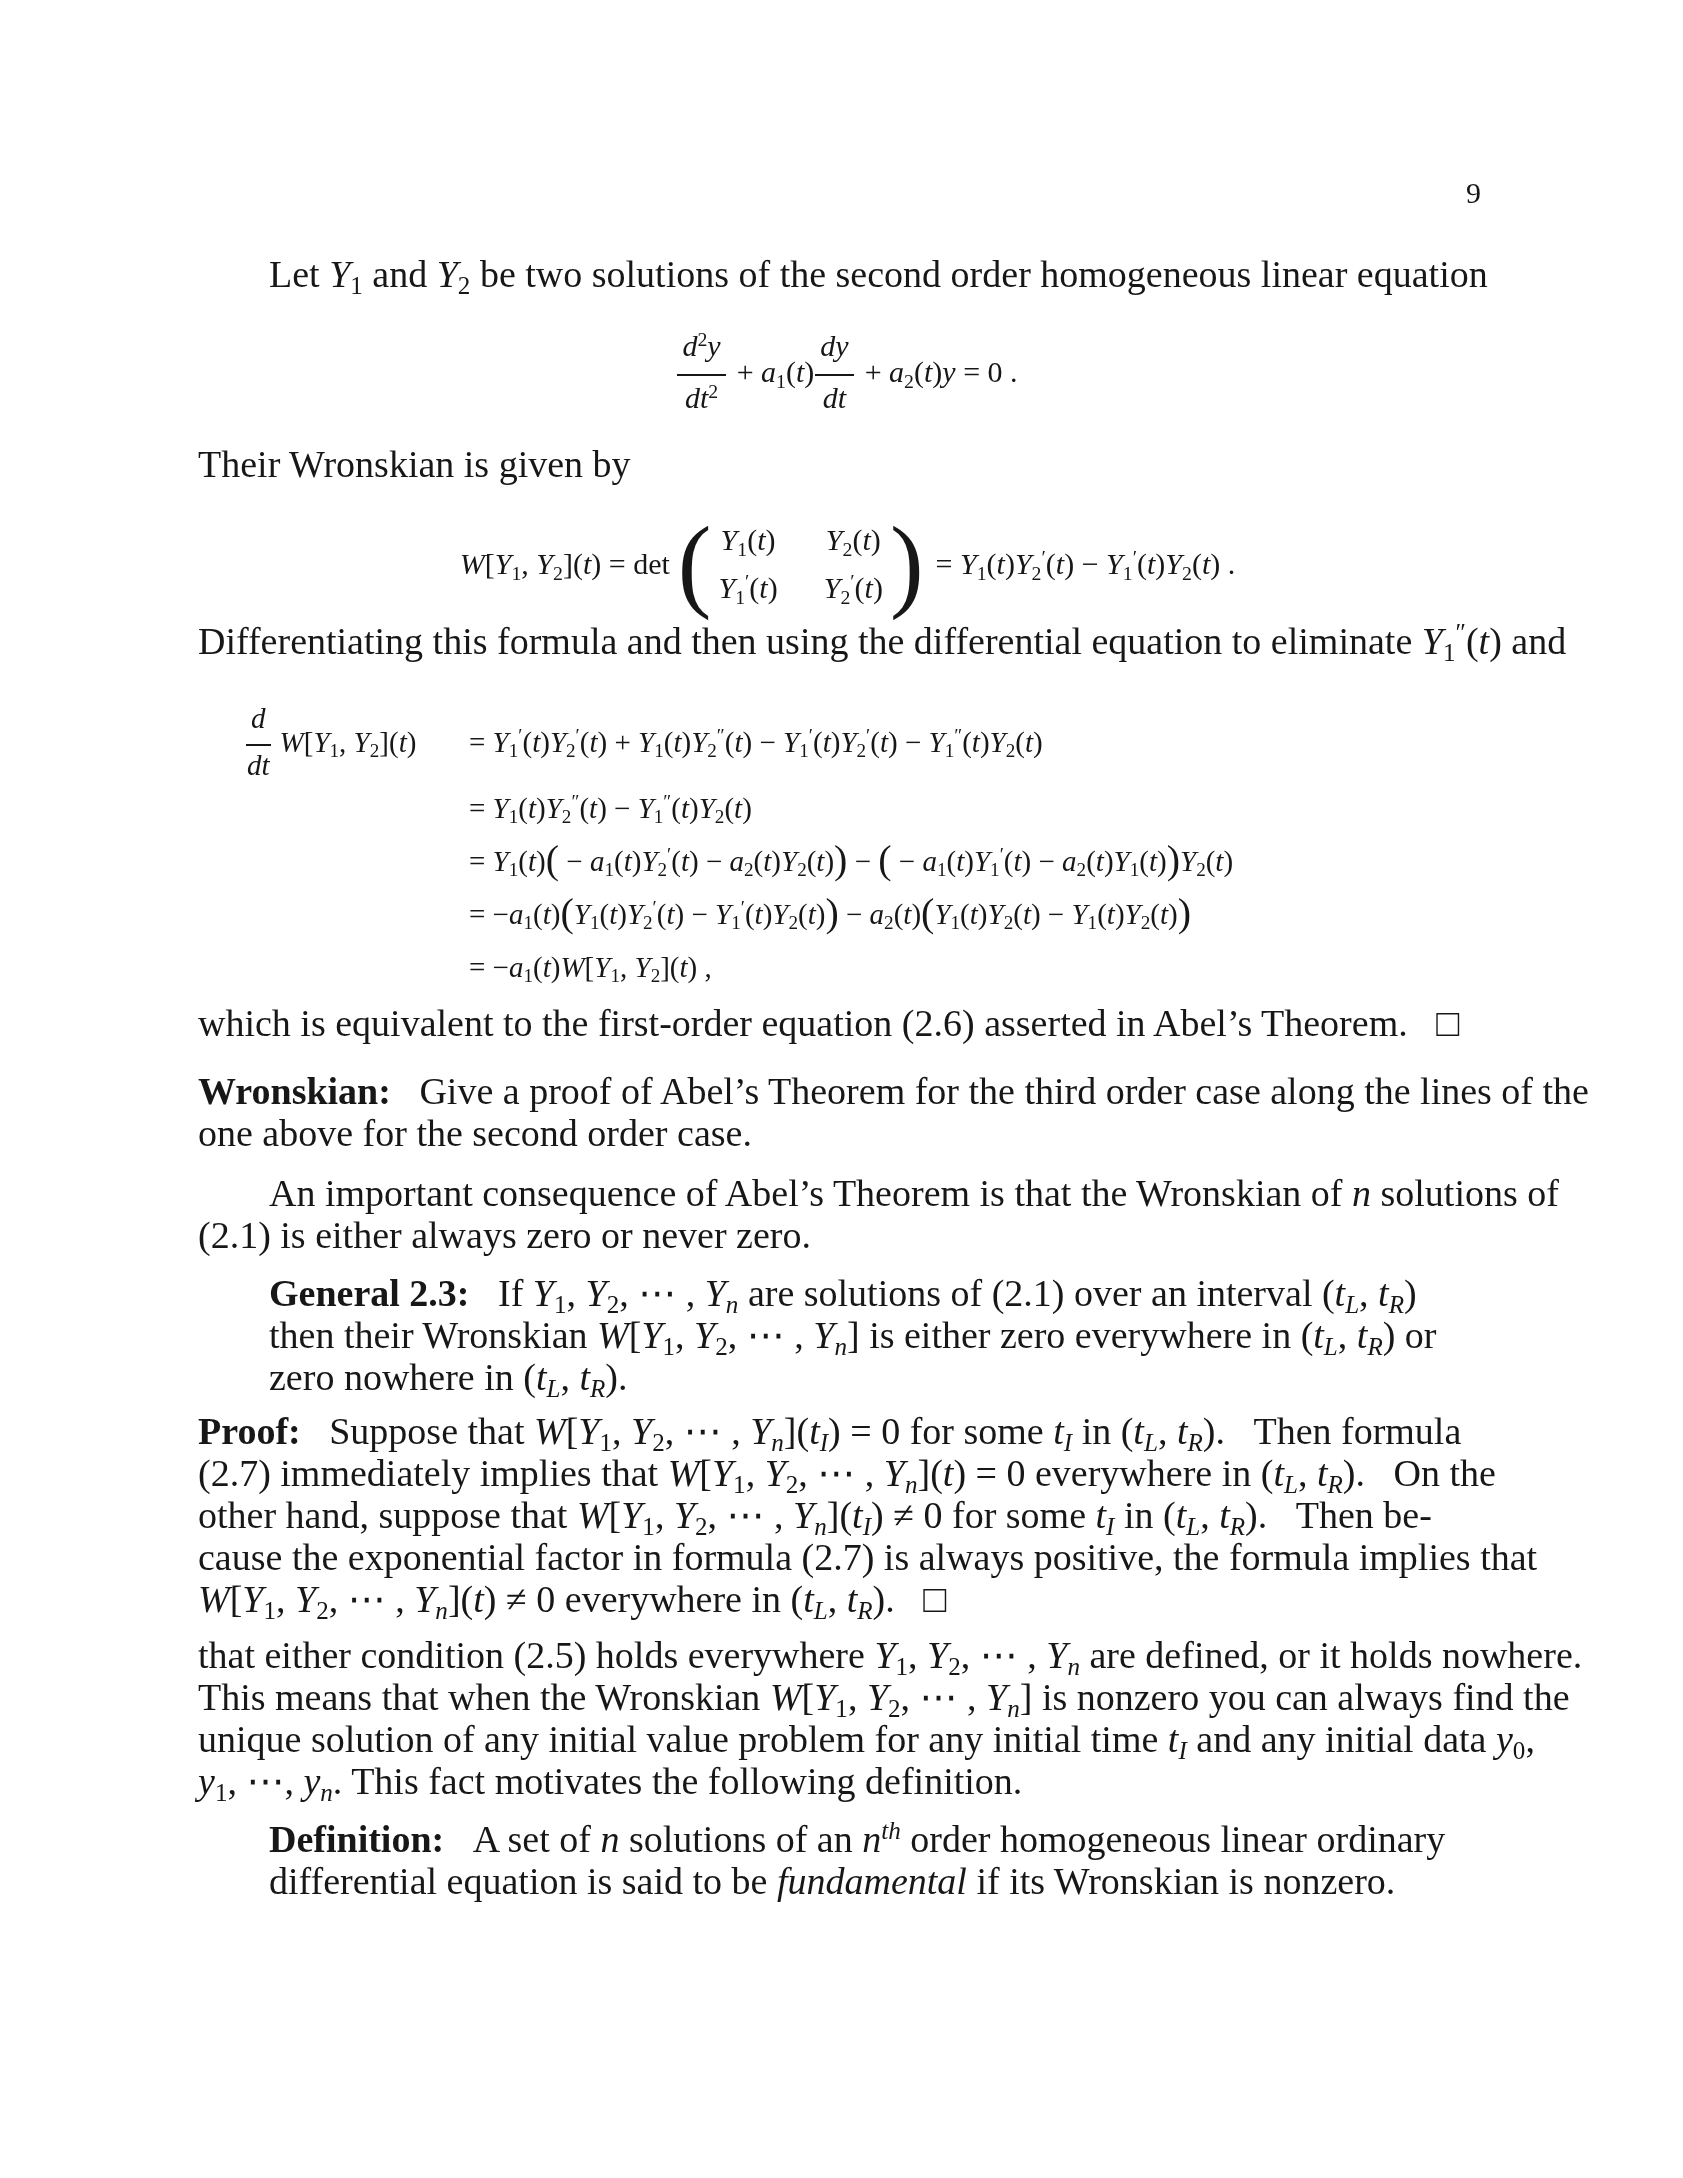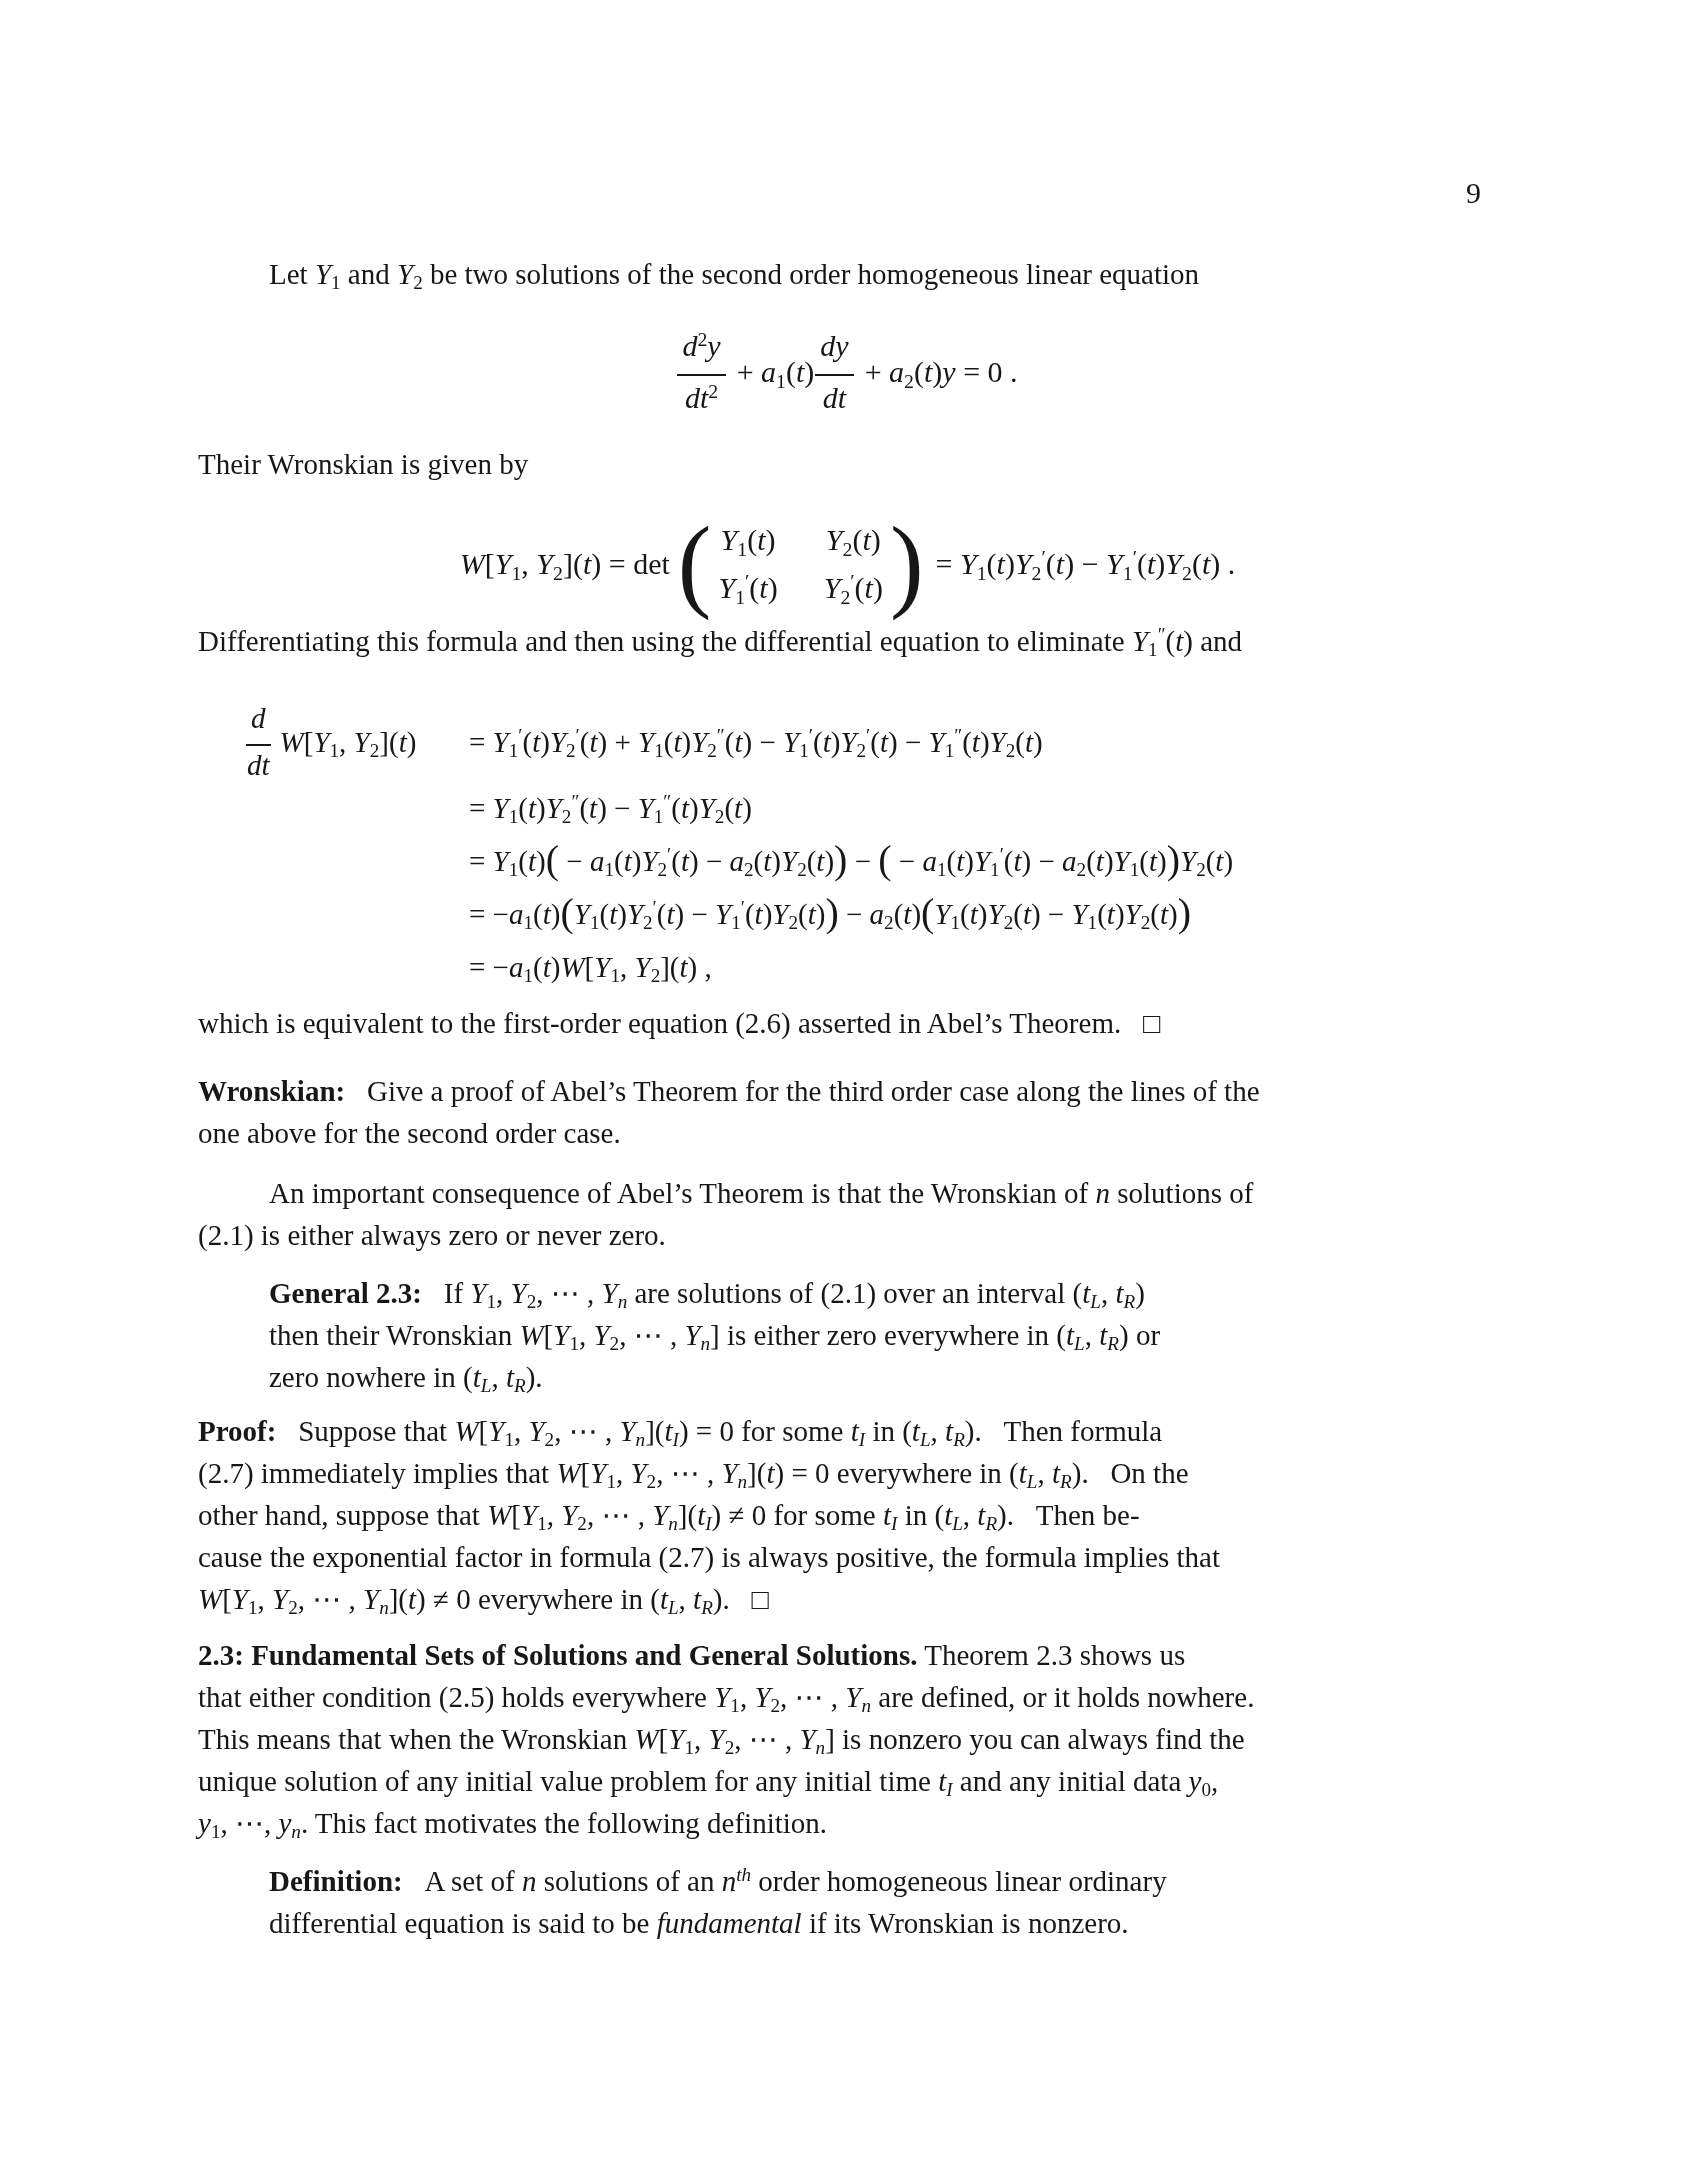--- a/index.html
+++ b/index.html
@@ -13,21 +13,21 @@
     overflow: hidden;
   }
   .pageno {
     position: absolute; left: 1466px; top: 176px;
     font-size: 30px; line-height: 34px;
   }
   .content {
     position: absolute; left: 198px; top: 0;
     width: 1299px; padding-top: 253px;
   }
-  .para { font-size: 29px; line-height: 42px; }
+  .para { font-size: 38px; line-height: 42px; }
   .line { white-space: nowrap; }
   .indent-first .line:first-child { padding-left: 71px; }
   .block-indent { margin-left: 71px; width: 1178px; }
   i { font-style: italic; }
   b { font-weight: 700; }
   sub, sup { line-height: 0; font-size: 66%; }
   sub { vertical-align: -0.28em; }
   sup { vertical-align: 0.5em; }
   .m { white-space: nowrap; }
   
@@ -157,21 +157,20 @@
 
     <div class="para" style="margin-top:12px;">
         <div class="line"><b>Proof:</b>&nbsp;&nbsp;&nbsp;Suppose that <span class="m"><i>W</i>[<i>Y</i><sub>1</sub>, <i>Y</i><sub>2</sub>, ⋯ , <i>Y</i><sub><i>n</i></sub>](<i>t</i><sub><i>I</i></sub>) = 0</span> for some <span class="m"><i>t</i><sub><i>I</i></sub></span> in <span class="m">(<i>t</i><sub><i>L</i></sub>, <i>t</i><sub><i>R</i></sub>)</span>.&nbsp;&nbsp;&nbsp;Then formula</div>
         <div class="line">(2.7) immediately implies that <span class="m"><i>W</i>[<i>Y</i><sub>1</sub>, <i>Y</i><sub>2</sub>, ⋯ , <i>Y</i><sub><i>n</i></sub>](<i>t</i>) = 0</span> everywhere in <span class="m">(<i>t</i><sub><i>L</i></sub>, <i>t</i><sub><i>R</i></sub>)</span>.&nbsp;&nbsp;&nbsp;On the</div>
         <div class="line">other hand, suppose that <span class="m"><i>W</i>[<i>Y</i><sub>1</sub>, <i>Y</i><sub>2</sub>, ⋯ , <i>Y</i><sub><i>n</i></sub>](<i>t</i><sub><i>I</i></sub>) ≠ 0</span> for some <span class="m"><i>t</i><sub><i>I</i></sub></span> in <span class="m">(<i>t</i><sub><i>L</i></sub>, <i>t</i><sub><i>R</i></sub>)</span>.&nbsp;&nbsp;&nbsp;Then be-</div>
         <div class="line">cause the exponential factor in formula (2.7) is always positive, the formula implies that</div>
         <div class="line"><span class="m"><i>W</i>[<i>Y</i><sub>1</sub>, <i>Y</i><sub>2</sub>, ⋯ , <i>Y</i><sub><i>n</i></sub>](<i>t</i>) ≠ 0</span> everywhere in <span class="m">(<i>t</i><sub><i>L</i></sub>, <i>t</i><sub><i>R</i></sub>)</span>.&nbsp;&nbsp;&nbsp;□</div>
       </div>
 
     <div class="para" style="margin-top:14px;">
-        <div class="line"><b>2.3: Fundamental Sets of Solutions and General Solutions.</b> Theorem 2.3 shows us</div>
         <div class="line">that either condition (2.5) holds everywhere <span class="m"><i>Y</i><sub>1</sub>, <i>Y</i><sub>2</sub>, ⋯ , <i>Y</i><sub><i>n</i></sub></span> are defined, or it holds nowhere.</div>
         <div class="line">This means that when the Wronskian <span class="m"><i>W</i>[<i>Y</i><sub>1</sub>, <i>Y</i><sub>2</sub>, ⋯ , <i>Y</i><sub><i>n</i></sub>]</span> is nonzero you can always find the</div>
         <div class="line">unique solution of any initial value problem for any initial time <span class="m"><i>t</i><sub><i>I</i></sub></span> and any initial data <span class="m"><i>y</i><sub>0</sub></span>,</div>
         <div class="line"><span class="m"><i>y</i><sub>1</sub></span>, ⋯, <span class="m"><i>y</i><sub><i>n</i></sub></span>. This fact motivates the following definition.</div>
       </div>
 
     <div class="para block-indent" style="margin-top:16px;">
         <div class="line"><b>Definition:</b>&nbsp;&nbsp;&nbsp;A set of <span class="m"><i>n</i></span> solutions of an <span class="m"><i>n</i><sup><i>th</i></sup></span> order homogeneous linear ordinary</div>
         <div class="line">differential equation is said to be <i>fundamental</i> if its Wronskian is nonzero.</div>
       </div>

